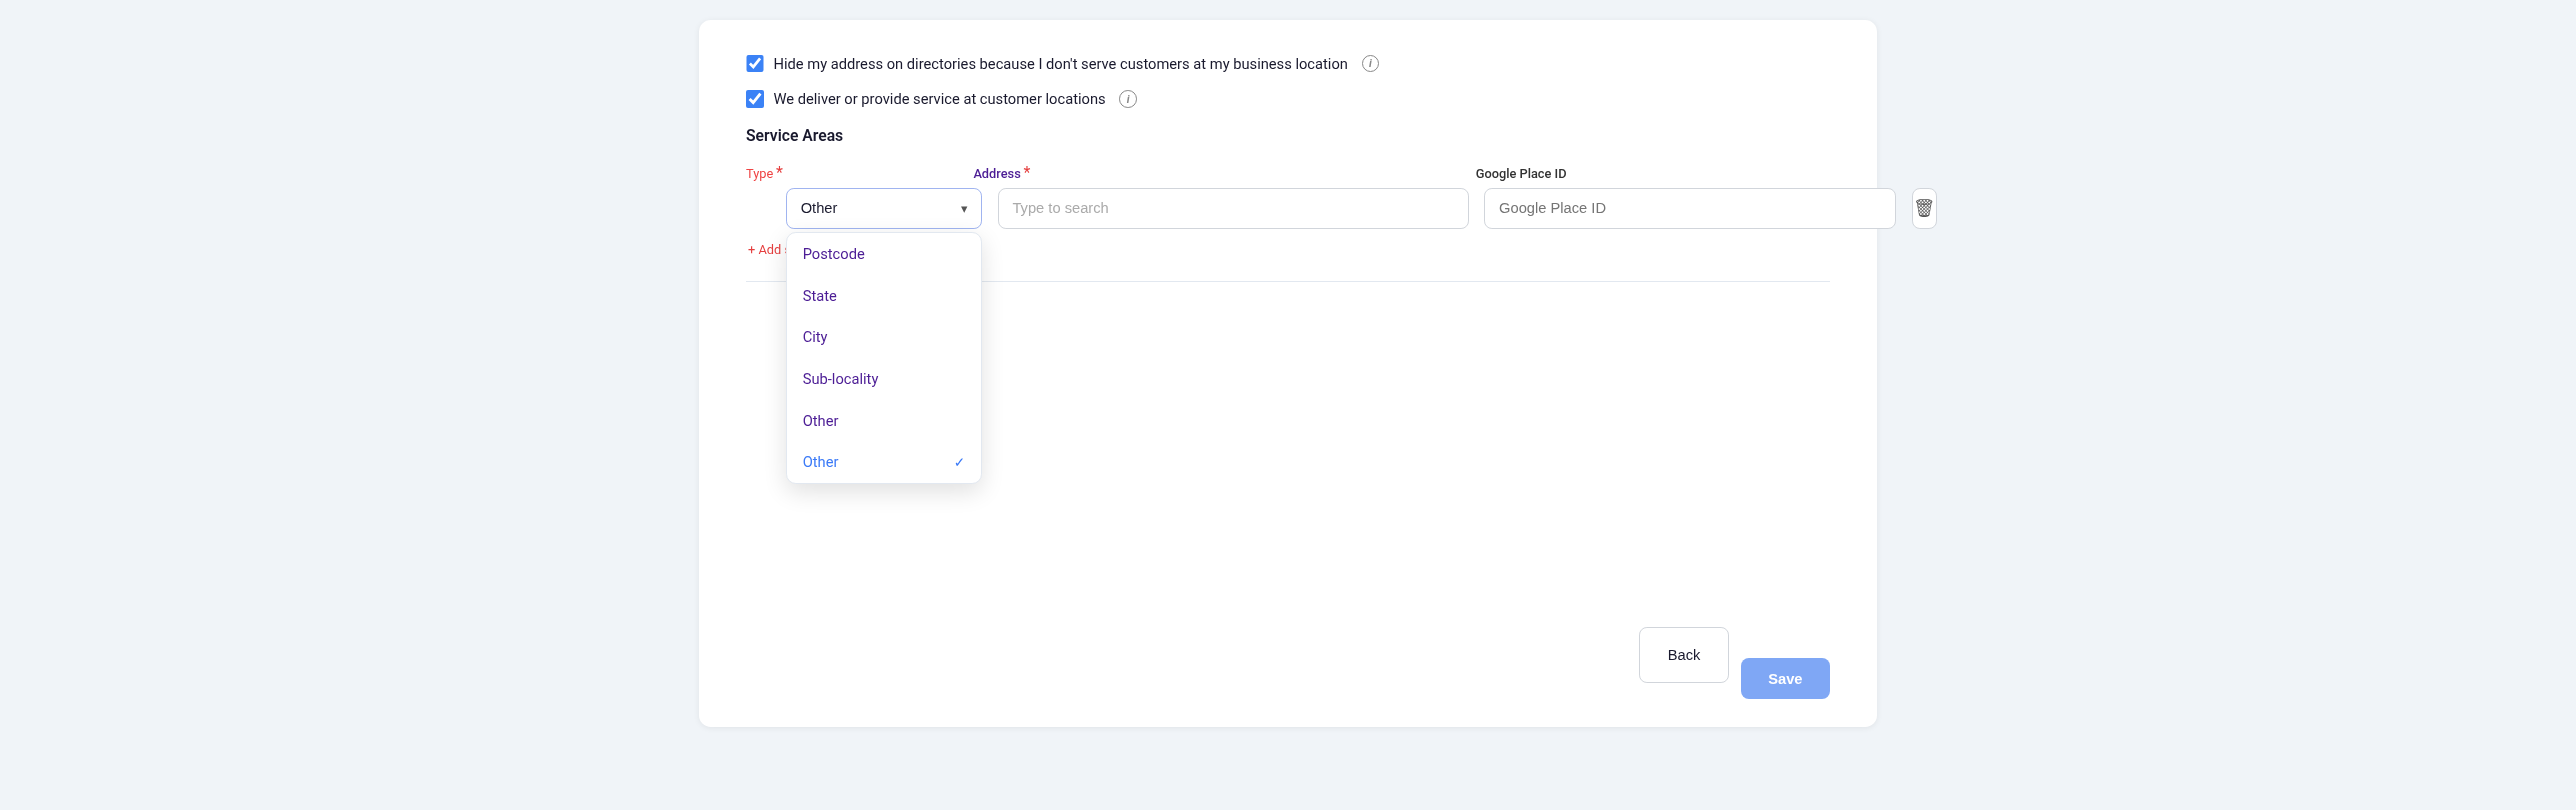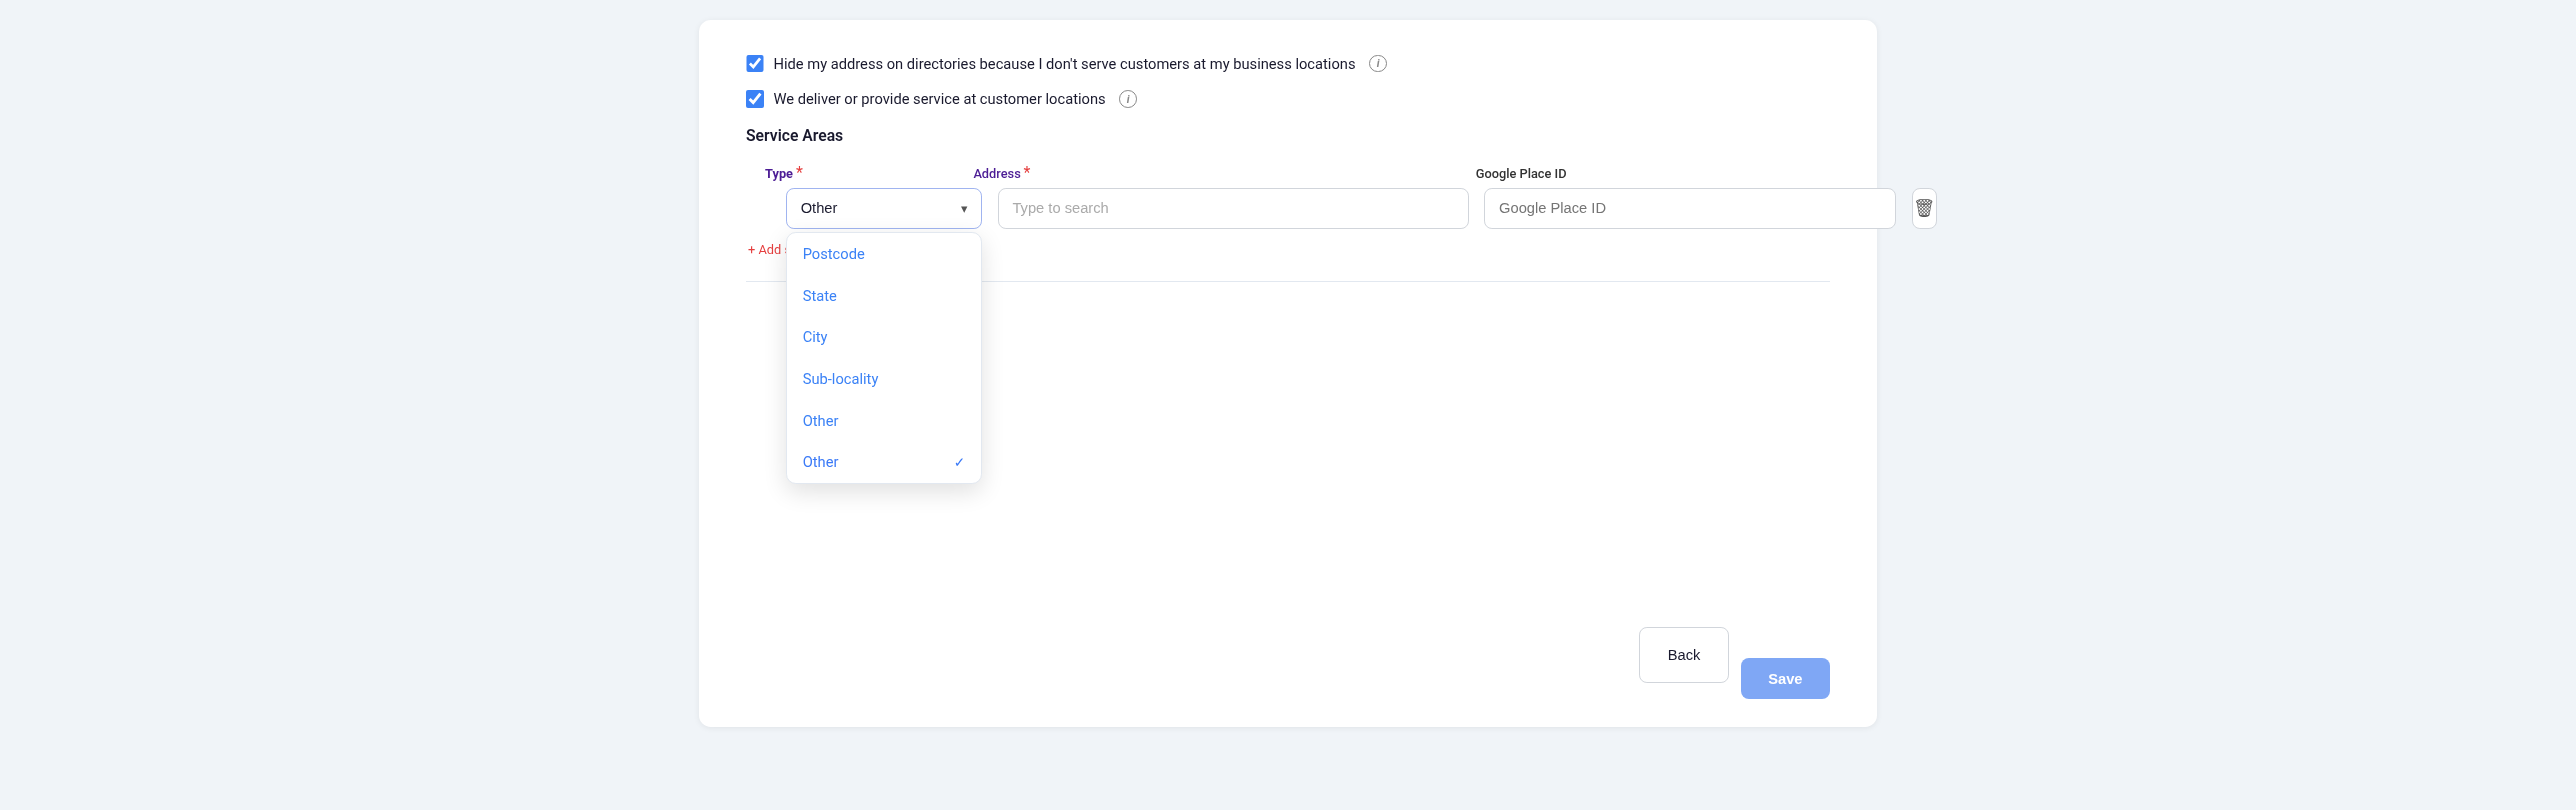--- a/index.html
+++ b/index.html
@@ -145,21 +145,21 @@
       background: #fff;
       border: 1px solid #e2e8f0;
       border-radius: 9.8px;
       box-shadow: 0 7.9px 23.6px rgba(0,0,0,0.12);
       z-index: 100;
       overflow: hidden;
     }
     .dropdown-item {
       padding: 11.8px 15.7px;
       font-size: 14.7px;
-      color: #3b82f6;
+      color: #4c1d95;
       cursor: pointer;
       display: flex;
       align-items: center;
       justify-content: space-between;
     }
     .dropdown-item.selected {
       color: #3b7af7;
     }
     .dropdown-item .check-icon {
       color: #3b7af7;
@@ -203,35 +203,35 @@
       margin: 23.6px 0;
     }
   </style>
 </head>
 <body>
 
 <div class="main-card">
 
   <div class="checkbox-row">
     <input type="checkbox" checked="" style="">
-    <span>Hide my address on directories because I don't serve customers at my business locations</span>
+    <span>Hide my address on directories because I don't serve customers at my business location</span>
     <span class="info-icon">i</span>
   </div>
 
   <div class="checkbox-row">
     <input type="checkbox" checked="" style="">
     <span>We deliver or provide service at customer locations</span>
     <span class="info-icon">i</span>
   </div>
 
   <div class="section-title">Service Areas</div>
 
   <div class="form-row" style="align-items:flex-start; margin-bottom:5.9px;">
     <div style="width:196px;">
-      <span style="font-size:12.8px;color:#4c1d95;font-weight:700;margin-left:19px;">Type</span><span style="color:#e53e3e; margin-left:2.9px;">*</span>
+      <span style="font-size:12.8px;color:#ef4444;font-weight:400;">Type</span><span style="color:#e53e3e; margin-left:2.9px;">*</span>
     </div>
     <div style="width:471px; margin-left:15.7px;">
       <span style="font-size:12.8px;color:#4c1d95;font-weight:500;">Address</span><span style="color:#e53e3e; margin-left:2.9px;">*</span>
     </div>
     <div style="margin-left:15.7px;">
       <span style="font-size:12.8px;color:#333;font-weight:500;">Google Place ID</span>
     </div>
   </div>
 
   <div class="form-row" style="position:relative;padding-left:40px;">

